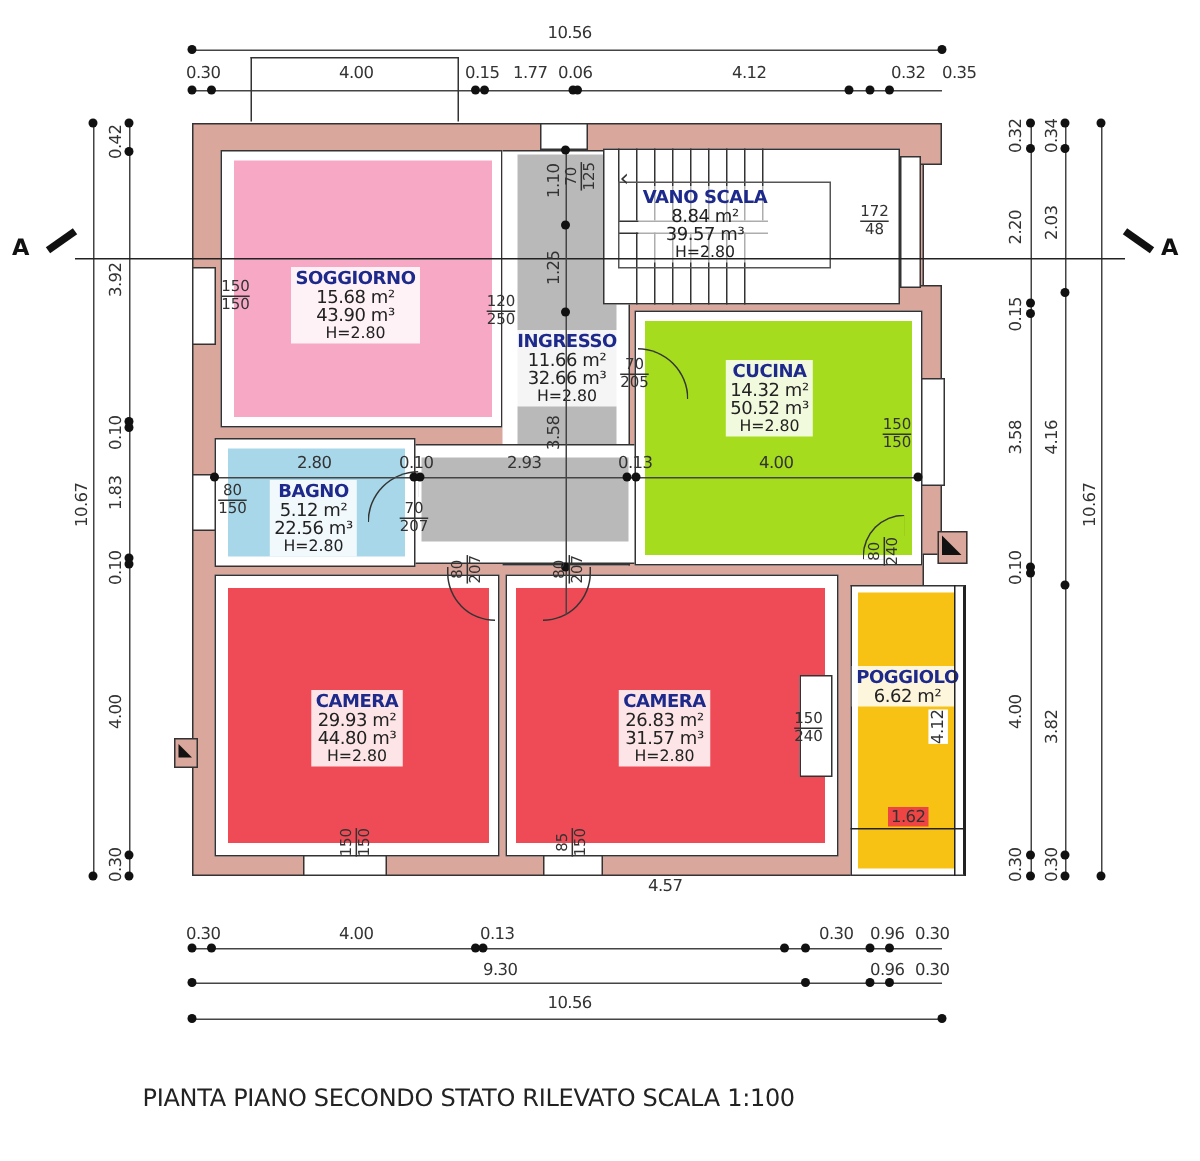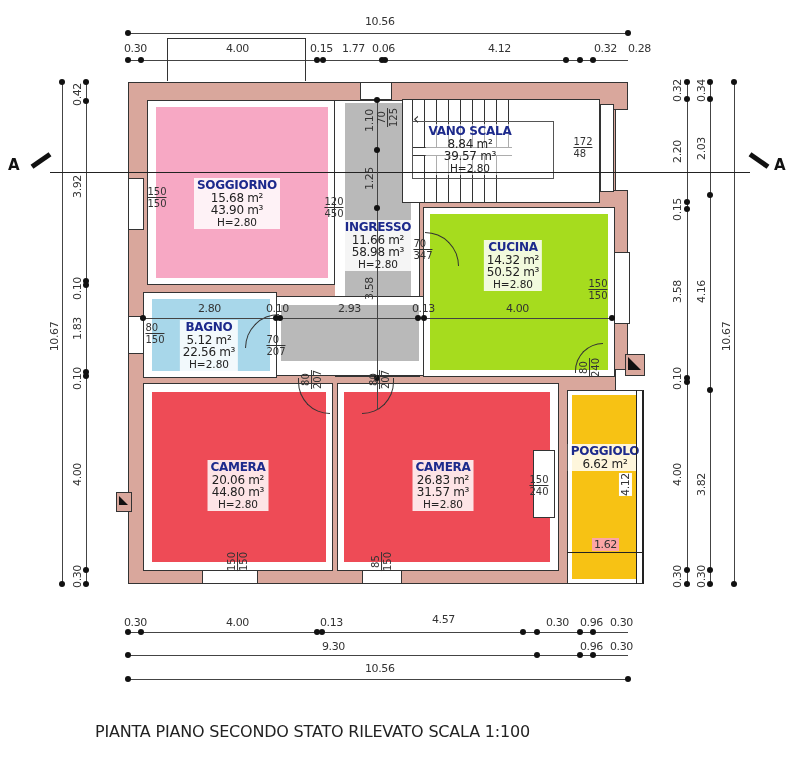--- a/index.html
+++ b/index.html
@@ -11,21 +11,21 @@
   .lbl{position:absolute;text-align:center;line-height:1.05;transform:translateX(-50%);white-space:nowrap;}
   .lbl .nm{font-weight:bold;color:#1d2a8c;font-size:12px;letter-spacing:-0.3px;display:block;}
   .lbl .v{font-size:12px;color:#222;display:block;letter-spacing:-0.3px;}
   .lbl .h{font-size:10.5px;color:#222;display:block;}
   .lbl.bg{background:rgba(255,255,255,0.85);padding:1px 3px;}
   .dim{position:absolute;font-size:11px;color:#333;letter-spacing:-0.4px;white-space:nowrap;}
   .vdim{position:absolute;font-size:11px;color:#333;letter-spacing:-0.4px;white-space:nowrap;transform:rotate(-90deg);transform-origin:center;}
   .hline{position:absolute;height:0;border-top:1px solid #444;}
   .vline{position:absolute;width:0;border-left:1px solid #444;}
   .dot{position:absolute;width:6px;height:6px;background:#111;border-radius:50%;margin:-3px 0 0 -3px;}
-  .frac{position:absolute;font-size:10px;line-height:11px;text-align:left;color:#333;transform:translateX(-50%);}
+  .frac{position:absolute;font-size:10px;line-height:11px;text-align:center;color:#333;transform:translateX(-50%);}
   .frac span{display:block;}
   .frac span:first-child{border-bottom:1px solid #333;}
   .vfrac{position:absolute;font-size:10px;line-height:11px;text-align:center;color:#333;transform:rotate(-90deg);}
   .vfrac span{display:block;}
   .vfrac span:first-child{border-bottom:1px solid #333;}
   .win{position:absolute;background:#fff;border:1.5px solid #333;box-sizing:border-box;}
   .door-arc{position:absolute;border:1px solid #333;box-sizing:border-box;background:transparent;}
   .title{position:absolute;left:95px;top:722px;font-size:16px;letter-spacing:-0.2px;color:#222;}
   .sec{position:absolute;font-size:15px;font-weight:bold;color:#111;}
   .stair-line{position:absolute;background:#333;}
@@ -40,21 +40,21 @@
   <div class="dot" style="left:628px;top:33px;"></div>
 
   <div class="hline" style="left:128px;top:60px;width:500px;"></div>
   <span class="dim" style="left:124px;top:42px;">0.30</span>
   <span class="dim" style="left:226px;top:42px;">4.00</span>
   <span class="dim" style="left:310px;top:42px;">0.15</span>
   <span class="dim" style="left:342px;top:42px;">1.77</span>
   <span class="dim" style="left:372px;top:42px;">0.06</span>
   <span class="dim" style="left:488px;top:42px;">4.12</span>
   <span class="dim" style="left:594px;top:42px;">0.32</span>
-  <span class="dim" style="left:628px;top:42px;">0.28</span>
+  <span class="dim" style="left:628px;top:42px;">0.35</span>
   <div class="dot" style="left:128px;top:60px;"></div>
   <div class="dot" style="left:141px;top:60px;"></div>
   <div class="dot" style="left:317px;top:60px;"></div>
   <div class="dot" style="left:323px;top:60px;"></div>
   <div class="dot" style="left:382px;top:60px;"></div>
   <div class="dot" style="left:385px;top:60px;"></div>
   <div class="dot" style="left:566px;top:60px;"></div>
   <div class="dot" style="left:580px;top:60px;"></div>
   <div class="dot" style="left:593px;top:60px;"></div>
 
@@ -138,21 +138,21 @@
 
 <div class="room" style="left:335px;top:100px;width:85px;height:277px;border-left:none;">
   <div class="fill" style="left:10px;top:2px;right:8px;bottom:20px;background:#b9b9b9;"></div>
 </div>
 <div class="room" style="left:275px;top:296px;width:150px;height:80px;border-left:none;border-right:none;">
   <div class="fill" style="left:6px;top:8px;right:6px;bottom:14px;background:#b9b9b9;"></div>
 </div>
 <div class="lbl bg" style="left:378px;top:220px;">
   <span class="nm">INGRESSO</span>
   <span class="v">11.66 m²</span>
-  <span class="v">58.98 m³</span>
+  <span class="v">32.66 m³</span>
   <span class="h">H=2.80</span>
 </div>
 
 <div class="room" style="left:402px;top:99px;width:198px;height:104px;"></div>
 <div>
   <div class="stair-line" style="left:412px;top:99px;width:1px;height:48px;"></div>
   <div class="stair-line" style="left:424px;top:99px;width:1px;height:48px;"></div>
   <div class="stair-line" style="left:436px;top:99px;width:1px;height:48px;"></div>
   <div class="stair-line" style="left:448px;top:99px;width:1px;height:48px;"></div>
   <div class="stair-line" style="left:460px;top:99px;width:1px;height:48px;"></div>
@@ -197,21 +197,21 @@
   <span class="v">5.12 m²</span>
   <span class="v">22.56 m³</span>
   <span class="h">H=2.80</span>
 </div>
 
 <div class="room" style="left:143px;top:383px;width:190px;height:188px;">
   <div class="fill" style="left:8px;top:8px;right:6px;bottom:8px;background:#ee4b56;"></div>
 </div>
 <div class="lbl bg" style="left:238px;top:460px;">
   <span class="nm">CAMERA</span>
-  <span class="v">20.06 m²</span>
+  <span class="v">29.93 m²</span>
   <span class="v">44.80 m³</span>
   <span class="h">H=2.80</span>
 </div>
 
 <div class="room" style="left:337px;top:383px;width:222px;height:188px;">
   <div class="fill" style="left:6px;top:8px;right:8px;bottom:8px;background:#ee4b56;"></div>
 </div>
 <div class="lbl bg" style="left:443px;top:460px;">
   <span class="nm">CAMERA</span>
   <span class="v">26.83 m²</span>
@@ -222,21 +222,21 @@
 <div class="room" style="left:567px;top:390px;width:77px;height:194px;border-right:2px solid #222;">
   <div class="fill" style="left:4px;top:4px;right:6px;bottom:4px;background:#f7c214;"></div>
 </div>
 <div class="lbl bg" style="left:605px;top:444px;">
   <span class="nm">POGGIOLO</span>
   <span class="v">6.62 m²</span>
 </div>
 <div class="vline" style="left:636px;top:390px;height:194px;border-color:#222;"></div>
 <span class="vdim" style="left:614px;top:478px;background:#fff;">4.12</span>
 <div class="hline" style="left:567px;top:552px;width:77px;border-color:#222;"></div>
-<span class="dim" style="left:592px;top:538px;background:#fca5a5;padding:0 2px;">1.62</span>
+<span class="dim" style="left:592px;top:538px;background:#ef4444;padding:0 2px;">1.62</span>
 
 <div class="win" style="left:128px;top:178px;width:16px;height:52px;"></div>
 <div class="win" style="left:128px;top:316px;width:16px;height:38px;"></div>
 <div class="win" style="left:360px;top:82px;width:32px;height:18px;"></div>
 <div class="win" style="left:600px;top:104px;width:14px;height:88px;"></div>
 <div class="win" style="left:614px;top:252px;width:16px;height:72px;"></div>
 <div class="win" style="left:202px;top:570px;width:56px;height:14px;"></div>
 <div class="win" style="left:362px;top:570px;width:40px;height:14px;"></div>
 <div class="win" style="left:533px;top:450px;width:22px;height:68px;"></div>
 
@@ -280,29 +280,29 @@
 <div class="dot" style="left:377px;top:150px;"></div>
 <div class="dot" style="left:377px;top:208px;"></div>
 <div class="dot" style="left:377px;top:378px;"></div>
 
 <div class="frac" style="left:157px;top:186px;">
     <span>150</span>
     <span>150</span>
   </div>
 <div class="frac" style="left:334px;top:196px;">
     <span>120</span>
-    <span>450</span>
+    <span>250</span>
   </div>
 <div class="vfrac" style="left:378px;top:106px;">
     <span>70</span>
     <span>125</span>
   </div>
 <div class="frac" style="left:423px;top:238px;">
     <span>70</span>
-    <span>347</span>
+    <span>205</span>
   </div>
 <div class="frac" style="left:583px;top:136px;">
     <span>172</span>
     <span>48</span>
   </div>
 <div class="frac" style="left:598px;top:278px;">
     <span>150</span>
     <span>150</span>
   </div>
 <div class="vfrac" style="left:580px;top:356px;">
@@ -336,21 +336,21 @@
 <div class="frac" style="left:539px;top:474px;">
     <span>150</span>
     <span>240</span>
   </div>
 
 <div>
   <div class="hline" style="left:128px;top:632px;width:500px;"></div>
   <span class="dim" style="left:124px;top:616px;">0.30</span>
   <span class="dim" style="left:226px;top:616px;">4.00</span>
   <span class="dim" style="left:320px;top:616px;">0.13</span>
-  <span class="dim" style="left:432px;top:613px;">4.57</span>
+  <span class="dim" style="left:432px;top:584px;">4.57</span>
   <span class="dim" style="left:546px;top:616px;">0.30</span>
   <span class="dim" style="left:580px;top:616px;">0.96</span>
   <span class="dim" style="left:610px;top:616px;">0.30</span>
   <div class="dot" style="left:128px;top:632px;"></div>
   <div class="dot" style="left:141px;top:632px;"></div>
   <div class="dot" style="left:317px;top:632px;"></div>
   <div class="dot" style="left:322px;top:632px;"></div>
   <div class="dot" style="left:523px;top:632px;"></div>
   <div class="dot" style="left:537px;top:632px;"></div>
   <div class="dot" style="left:580px;top:632px;"></div>

